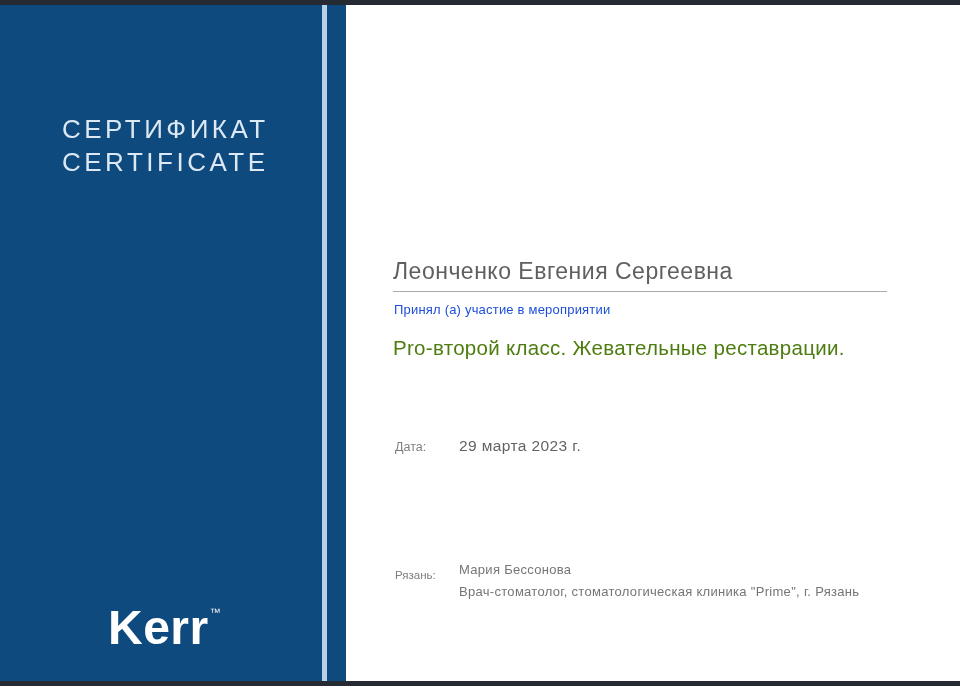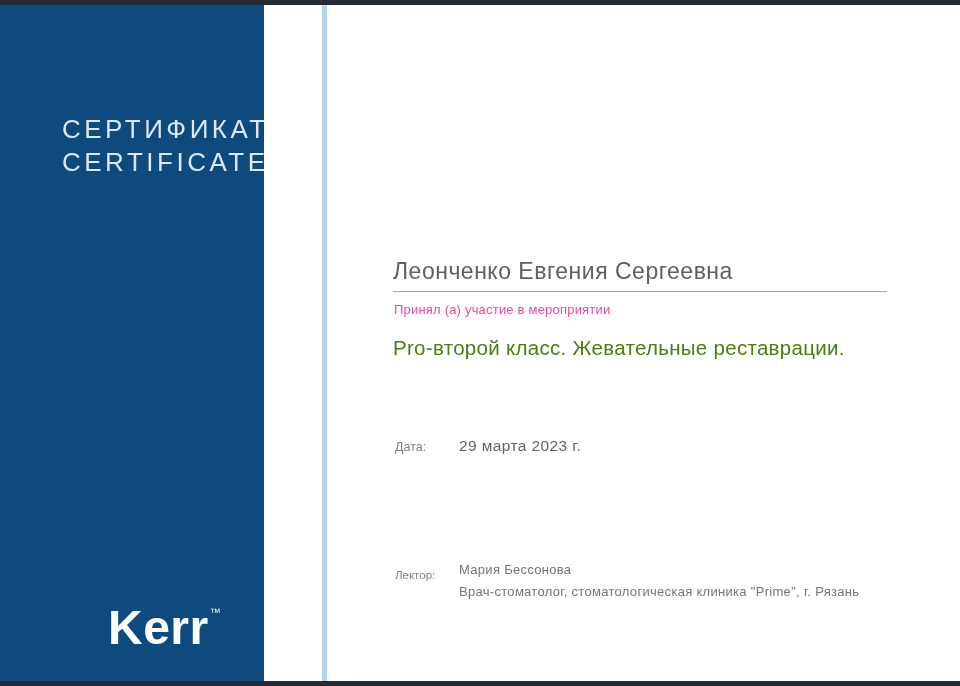--- a/index.html
+++ b/index.html
@@ -20,21 +20,21 @@
     height: 5px;
     background: #262b33;
     z-index: 5;
   }
   .frame-bar.top { top: 0; }
   .frame-bar.bottom { bottom: 0; }
 
   .blue-panel {
     position: absolute;
     left: 0; top: 0;
-    width: 264px;
+    width: 346px;
     height: 686px;
     background: #0e4a7d;
   }
   .panel-edge {
     position: absolute;
     left: 322px; top: 0;
     width: 5px; height: 686px;
     background: #b7d3ea;
   }
 
@@ -83,21 +83,21 @@
   }
   .name-underline {
     position: absolute;
     left: 0; top: 291px;
     width: 494px;
     border-bottom: 1px solid #a9a9a9;
   }
   .participation {
     position: absolute;
     left: 1px; top: 302px;
-    color: #ec4899;
+    color: #1d4ed8;
     font-size: 13px;
     letter-spacing: 0.2px;
     white-space: nowrap;
   }
   .event-title {
     position: absolute;
     left: 0; top: 336px;
     color: #4d7c0f;
     font-size: 20.5px;
     letter-spacing: 0.3px;
@@ -153,20 +153,20 @@
 
   <div class="content">
     <div class="recipient-name">Леонченко Евгения Сергеевна</div>
     <div class="name-underline"></div>
     <div class="participation">Принял (а) участие в мероприятии</div>
     <div class="event-title">Pro-второй класс. Жевательные реставрации.</div>
 
     <div class="field-label date-label">Дата:</div>
     <div class="date-value">29 марта 2023 г.</div>
 
-    <div class="field-label lecturer-label">Лектор:</div>
+    <div class="field-label lecturer-label">Рязань:</div>
     <div class="lecturer-name">Мария Бессонова</div>
     <div class="lecturer-title">Врач-стоматолог, стоматологическая клиника "Prime", г. Рязань</div>
   </div>
 
   <div class="frame-bar bottom"></div>
 
 </div>
 
 </body></html>

